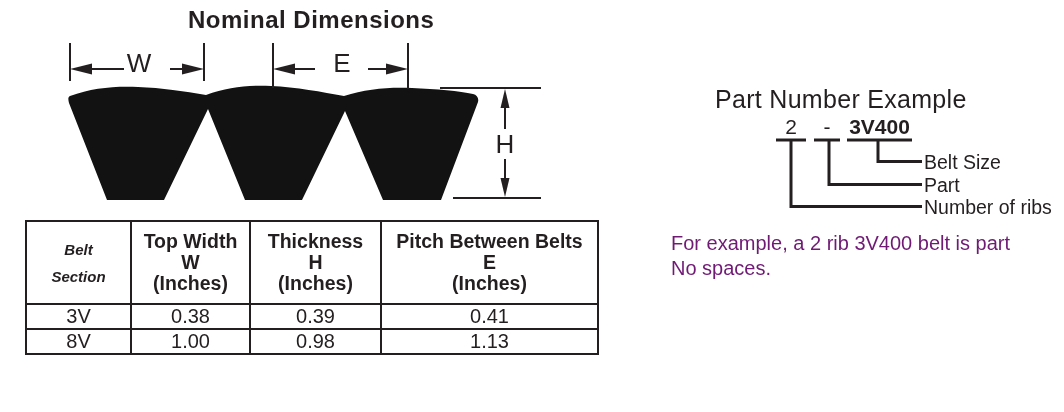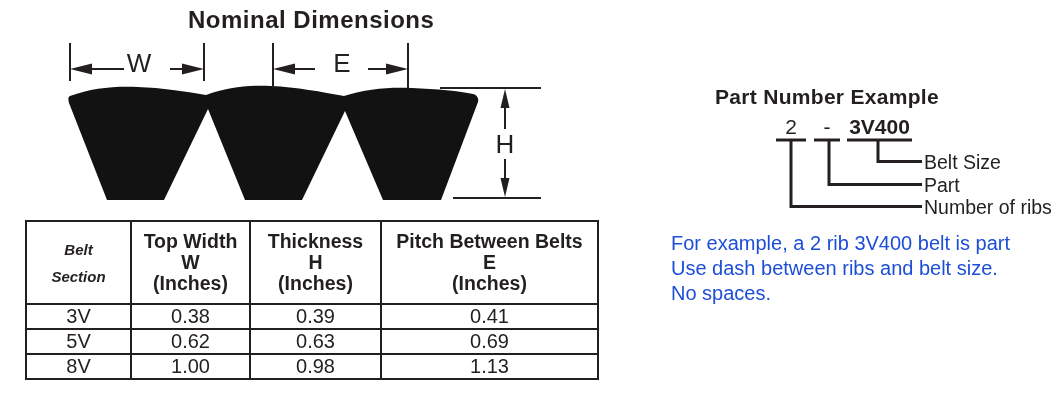--- a/index.html
+++ b/index.html
@@ -6,36 +6,36 @@
   .page{
     position:relative;width:1064px;height:412px;background:#ffffff;
     font-family:"Liberation Sans",sans-serif;color:#231f20;overflow:hidden;margin-left:12px;
   }
   .art{position:absolute;left:0;top:0;}
   .nominal-title{
     position:absolute;left:176px;top:6px;font-size:24px;font-weight:bold;
     letter-spacing:.5px;white-space:nowrap;
   }
   .pn-title{
-    position:absolute;left:703px;top:85px;font-size:21px;font-weight:bold;
+    position:absolute;left:703px;top:85px;font-size:25px;font-weight:normal;
     letter-spacing:.3px;white-space:nowrap;
   }
   .dimlabel{position:absolute;font-size:26px;text-align:center;line-height:30px;}
   .dim-w{left:98px;top:48px;width:58px;}
   .dim-e{left:305px;top:48px;width:50px;}
   .dim-h{left:476px;top:129px;width:34px;background:#fff;}
   .pn-seg{position:absolute;top:115px;font-size:21px;text-align:center;line-height:24px;}
   .pn-ribs{left:764px;width:30px;}
   .pn-dash{left:802px;width:26px;}
   .pn-size{left:835px;width:65px;font-weight:bold;}
   .callout{position:absolute;left:912px;font-size:19.5px;line-height:24px;white-space:nowrap;}
   .callout-0{top:150px;}
   .callout-1{top:173px;}
   .callout-2{top:195px;text-align:center;}
-  .notes{position:absolute;left:659px;top:231px;font-size:20px;line-height:25px;color:#1d4ed8;}
+  .notes{position:absolute;left:659px;top:231px;font-size:20px;line-height:25px;color:#701a75;}
   table.dims{
     position:absolute;left:13px;top:220px;width:572px;
     border-collapse:collapse;table-layout:fixed;
   }
   .dims th,.dims td{
     border:2px solid #231f20;text-align:center;vertical-align:middle;padding:0;
     overflow:hidden;
   }
   .dims th{font-size:19.5px;font-weight:bold;}
   .dims thead tr{height:83px;}
@@ -137,43 +137,36 @@
       </tr>
     </thead>
     <tbody>
       <tr>
         <td>3V</td>
         <td>0.38</td>
         <td>0.39</td>
         <td>0.41</td>
       </tr>
       <tr>
-        <td>5V</td>
-        <td>0.62</td>
-        <td>0.63</td>
-        <td>0.69</td>
-      </tr>
-      <tr>
         <td>8V</td>
         <td>1.00</td>
         <td>0.98</td>
         <td>1.13</td>
       </tr>
     </tbody>
   </table>
 
   <div class="pn-title">Part Number Example</div>
 
   <span class="pn-seg pn-ribs">2</span>
   <span class="pn-seg pn-dash">-</span>
   <span class="pn-seg pn-size">3V400</span>
 
   <span class="callout callout-0">Belt Size</span>
   <span class="callout callout-1">Part</span>
   <span class="callout callout-2">Number of ribs</span>
 
   <div class="notes">
     <div>For example, a 2 rib 3V400 belt is part</div>
-    <div>Use dash between ribs and belt size.</div>
     <div>No spaces.</div>
   </div>
 
 </div>
 
 </body></html>

